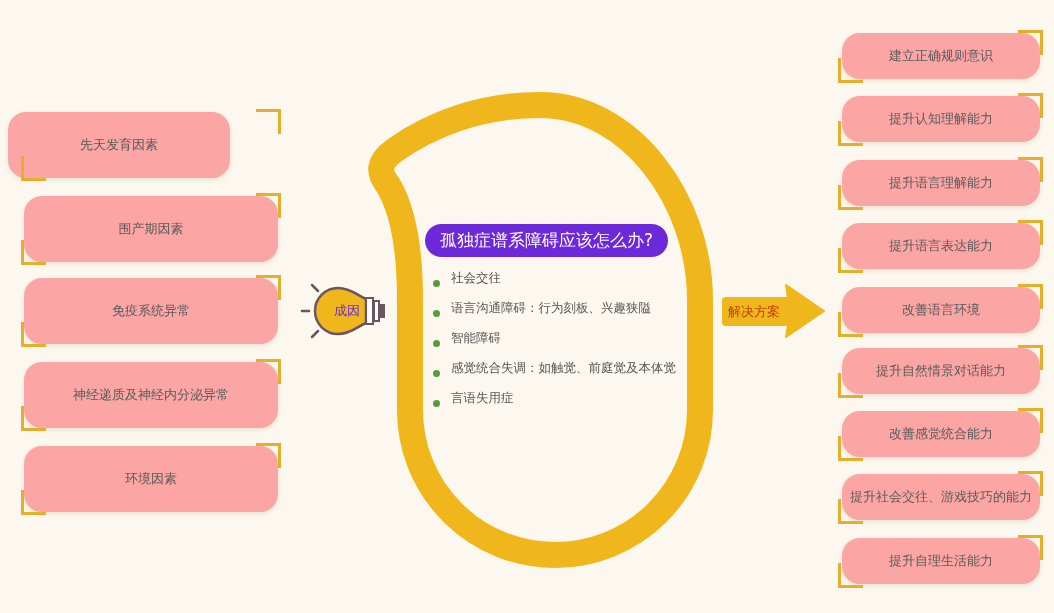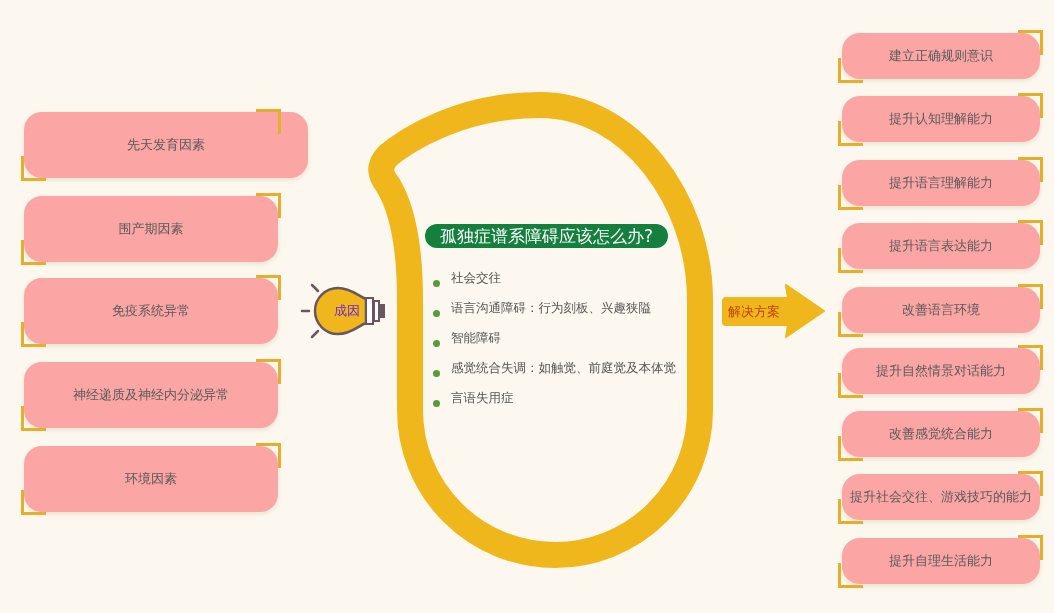--- a/index.html
+++ b/index.html
@@ -12,22 +12,22 @@
   .card {
     position:absolute; background:#fca5a5; border-radius:18px;
     box-shadow:0 2px 4px rgba(200,185,150,0.35);
     display:flex; align-items:center; justify-content:center;
     font-size:13px; color:#5a5a5a; white-space:nowrap;
   }
   .br { position:absolute; width:22px; height:22px; }
   .br.tr { border-top:3px solid #e4af2b; border-right:3px solid #e4af2b; }
   .br.bl { border-bottom:3px solid #e4af2b; border-left:3px solid #e4af2b; }
   .title-pill {
-    position:absolute; left:425px; top:224px; width:243px; height:24px;
-    background:#15803d; border-radius:17px; color:#fff;
+    position:absolute; left:425px; top:224px; width:243px; height:33px;
+    background:#6d28d9; border-radius:17px; color:#fff;
     font-size:17px; display:flex; align-items:center; justify-content:center;
     white-space:nowrap;
   }
   .bullet-list { position:absolute; left:433px; top:270px; margin:0; padding:0; list-style:none; }
   .bullet-list li { position:relative; height:30px; font-size:12.5px; color:#555; padding-left:18px; white-space:nowrap; }
   .bullet-list li .dot { position:absolute; left:0; top:10px; width:7px; height:7px; border-radius:50%; background:#5a9a3c; }
   .bulb-label { position:absolute; left:322px; top:302px; font-size:13px; color:#6d28d9; width:50px; text-align:center; }
   .arrow-label { position:absolute; left:728px; top:303px; font-size:13px; color:#c2410c; white-space:nowrap; }
 </style>
 </head>
@@ -57,21 +57,21 @@
   <rect x="84" y="26" width="5" height="14" fill="#6b5560"></rect>
 </svg>
 <div class="bulb-label">成因</div>
 
 <svg width="110" height="60" style="position:absolute;left:720px;top:282px;" viewBox="0 0 110 60">
   <path d="M 6 16 L 68 16 L 66 3 L 104 29 L 66 55 L 68 43 L 6 43 Q 3 43 3 40 L 3 19 Q 3 16 6 16 Z" fill="#efb71b" stroke="#efb71b" stroke-width="2" stroke-linejoin="round"></path>
 </svg>
 <div class="arrow-label">解决方案</div>
 
 <div>
-  <div class="card" style="left:24px;top:112px;width:284px;height:66px;">
+  <div class="card" style="left:8px;top:112px;width:222px;height:66px;">
       <span>先天发育因素</span>
     </div>
   <div class="br tr" style="left:256px;top:109px;"></div>
   <div class="br bl" style="left:21px;top:156px;"></div>
 
   <div class="card" style="left:24px;top:196px;width:254px;height:66px;text-align:center;">
       <span>围产期因素</span>
     </div>
   <div class="br tr" style="left:256px;top:193px;"></div>
   <div class="br bl" style="left:21px;top:240px;"></div>

